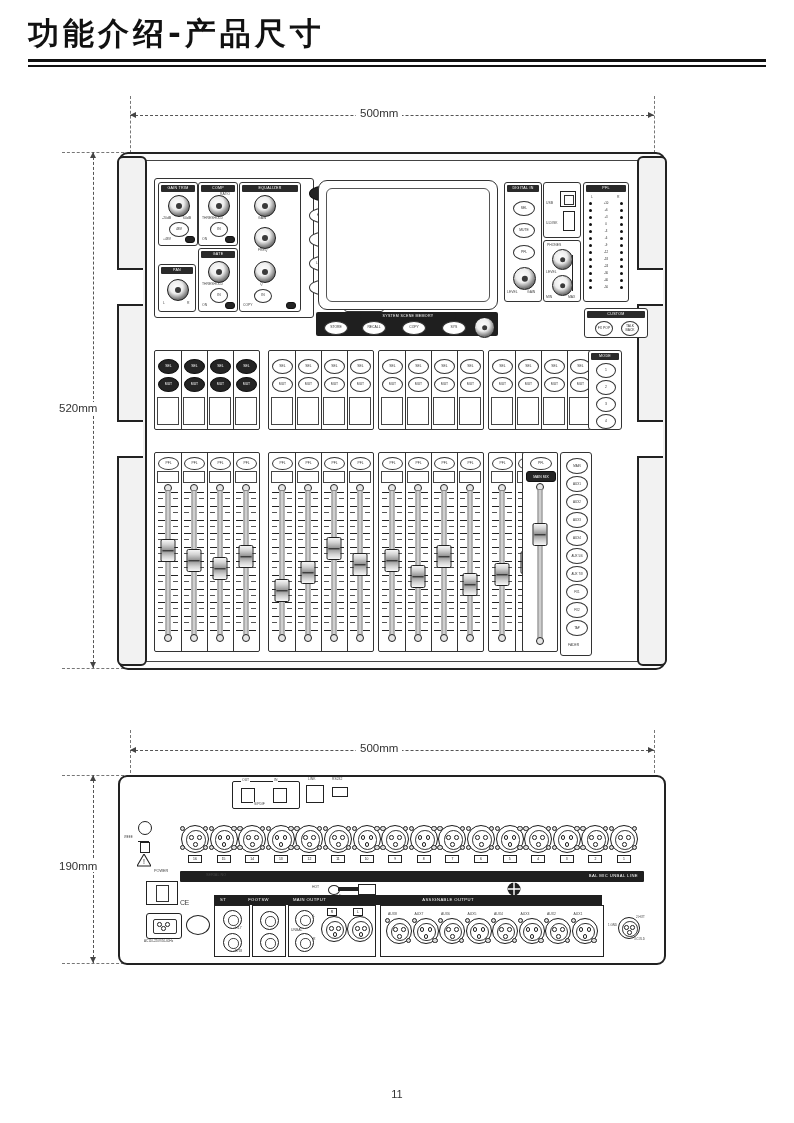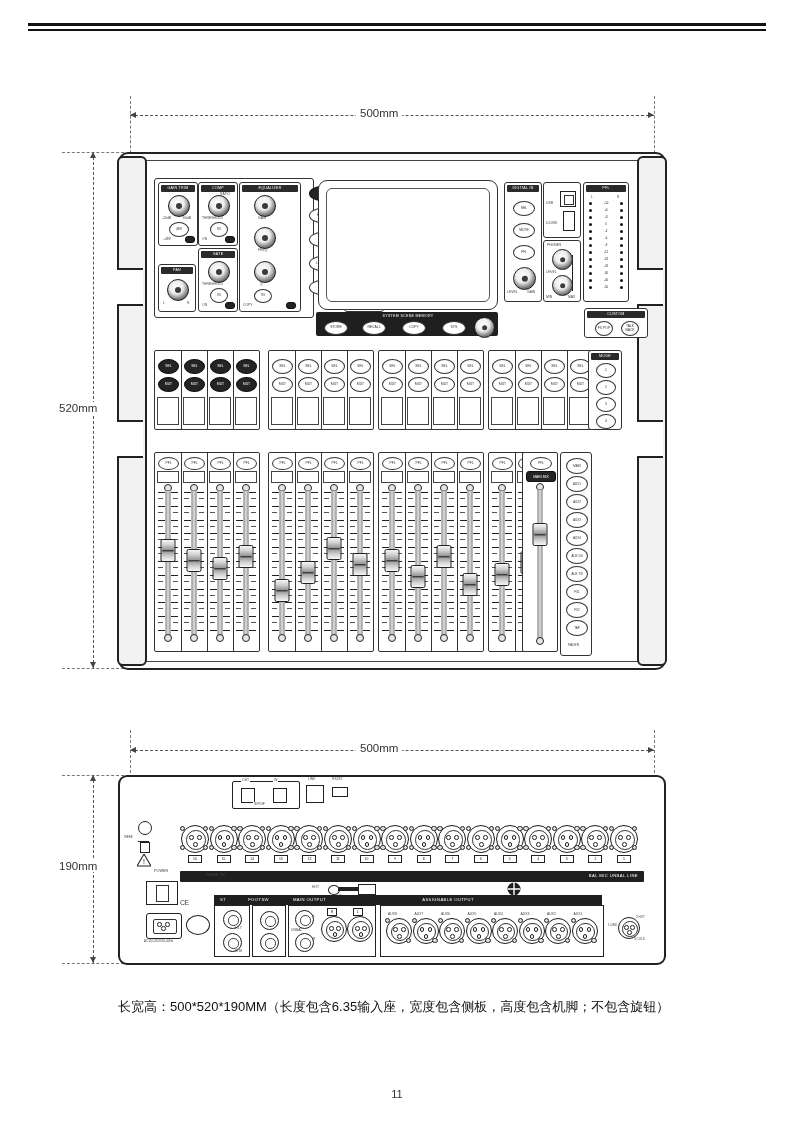--- a/index.html
+++ b/index.html
@@ -129,20 +129,21 @@
   .spec-line{white-space:nowrap;}
   .spec-gap{display:inline-block;width:26px;}
   .pagenum{position:absolute;left:0;right:0;top:1088px;text-align:center;font-size:11px;color:#333;}
 </style>
 </head>
 <body>
 
 <div class="page">
 
   <div class="hdr">
+    <div class="hdr-title">功能介绍-产品尺寸</div>
     <div class="hdr-rule1"></div>
     <div class="hdr-rule2"></div>
   </div>
 
   <div>
     <div class="ext-v" style="left:130px;top:96px;height:62px;"></div>
     <div class="ext-v" style="left:654px;top:96px;height:62px;"></div>
     <div class="dash-h" style="left:130px;top:115px;width:524px;"></div>
     <div class="arrow ar-l" style="left:130px;top:112px;"></div>
     <div class="arrow ar-r" style="left:648px;top:112px;"></div>
@@ -1699,17 +1700,16 @@
         <div class="xlr-pin" style="left:11px;top:7px;"></div>
         <div class="xlr-pin" style="left:8px;top:12px;"></div>
       </div>
       <div class="tiny" style="left:26px;top:2px;font-size:3px;">2.HOT</div>
       <div class="tiny" style="left:-2px;top:10px;font-size:3px;">1.GND</div>
       <div class="tiny" style="left:24px;top:24px;font-size:3px;">3.COLD</div>
     </div>
   </div>
 
   <div class="specs">
-    <div class="spec-line">长宽高：500*520*190MM（长度包含6.35输入座，宽度包含侧板，高度包含机脚；不包含旋钮）</div>
   </div>
 
   <div class="pagenum">11</div>
 </div>
 
 </body></html>

